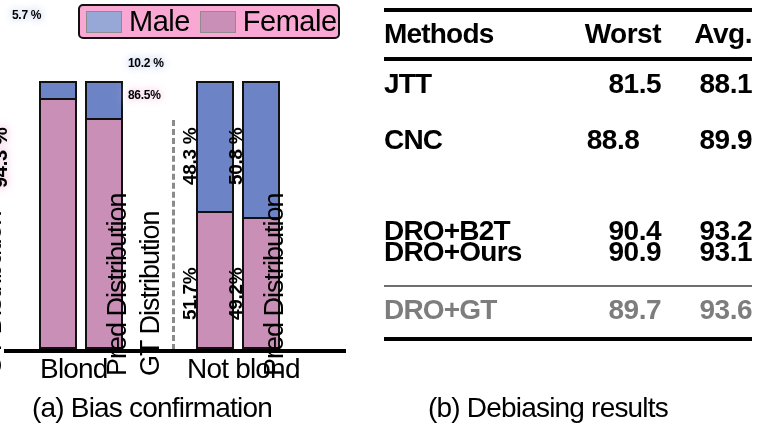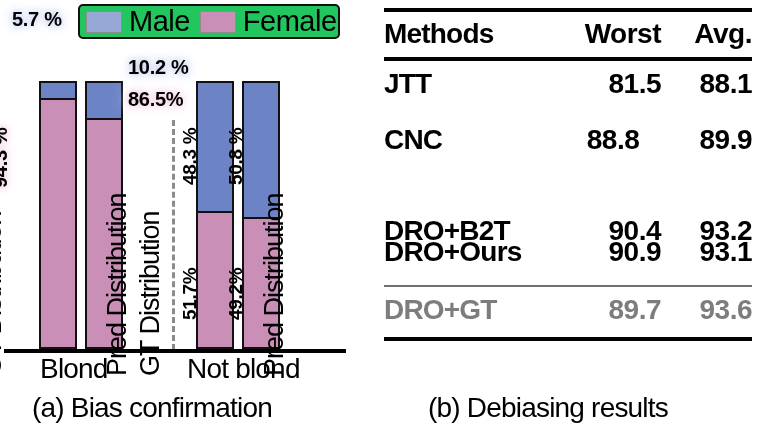--- a/index.html
+++ b/index.html
@@ -9,21 +9,21 @@
     color:#000;overflow:hidden;position:relative;
   }
   #root{position:relative;width:764px;height:430px;}
 
   
   #panel-a{position:absolute;left:0;top:0;width:372px;height:430px;}
 
   
   .legend-box{
     position:absolute;left:78px;top:4px;width:262px;height:35px;
-    border:2px solid #111;border-radius:5px;background:#22c55e;
+    border:2px solid #111;border-radius:5px;background:#f9a8d4;
     display:flex;align-items:center;box-sizing:border-box;padding:8px 6px;
     z-index:6;
   }
   .lg-sw{width:34px;height:20px;border:1px solid #8d8d8d;flex:0 0 auto;}
   .lg-sw.male{background:#97a7d6;}
   .lg-sw.female{background:#c98fb6;}
   .lg-tx{font-size:29px;line-height:29px;font-weight:400;letter-spacing:-.5px;
          margin:0 10px 0 7px;}
 
   
@@ -62,21 +62,21 @@
     position:absolute;font-size:19px;font-weight:bold;white-space:nowrap;
     transform-origin:left bottom;transform:rotate(-90deg);z-index:4;
     letter-spacing:-.3px;
   }
   #ib-483{left:201px;top:163px;}
   #ib-508{left:247px;top:163px;}
   #ib-517{left:201px;top:298px;}
   #ib-492{left:247px;top:298px;}
 
   
-  .callout{position:absolute;font-size:20px;font-weight:bold;white-space:nowrap;
+  .callout{position:absolute;font-size:12px;font-weight:bold;white-space:nowrap;
            z-index:5;letter-spacing:-.3px;}
   .halo-blue{ text-shadow:0 0 7px #b9c6ea,0 0 13px #cfd8f1,0 0 20px #e2e8f8; }
   .halo-pink{ text-shadow:0 0 7px #eec4de,0 0 13px #f4d6e9,0 0 20px #f9e7f2; }
   #co-57{left:12px;top:8px;}
   #co-134{left:128px;top:56px;}
   #co-865{left:128px;top:88px;}
   #co-943{left:12px;top:165px;font-size:20px;white-space:nowrap;
           transform-origin:left bottom;transform:rotate(-90deg);}
 
   

